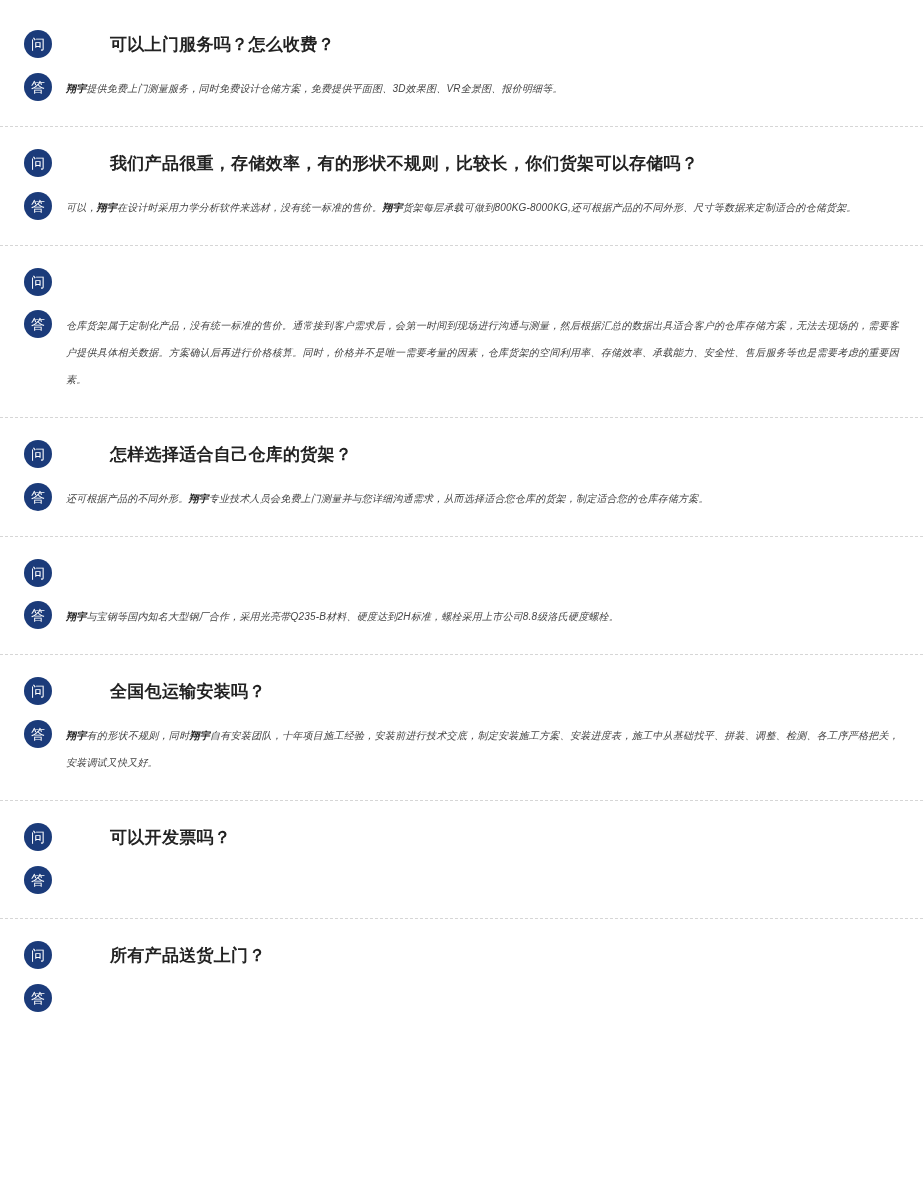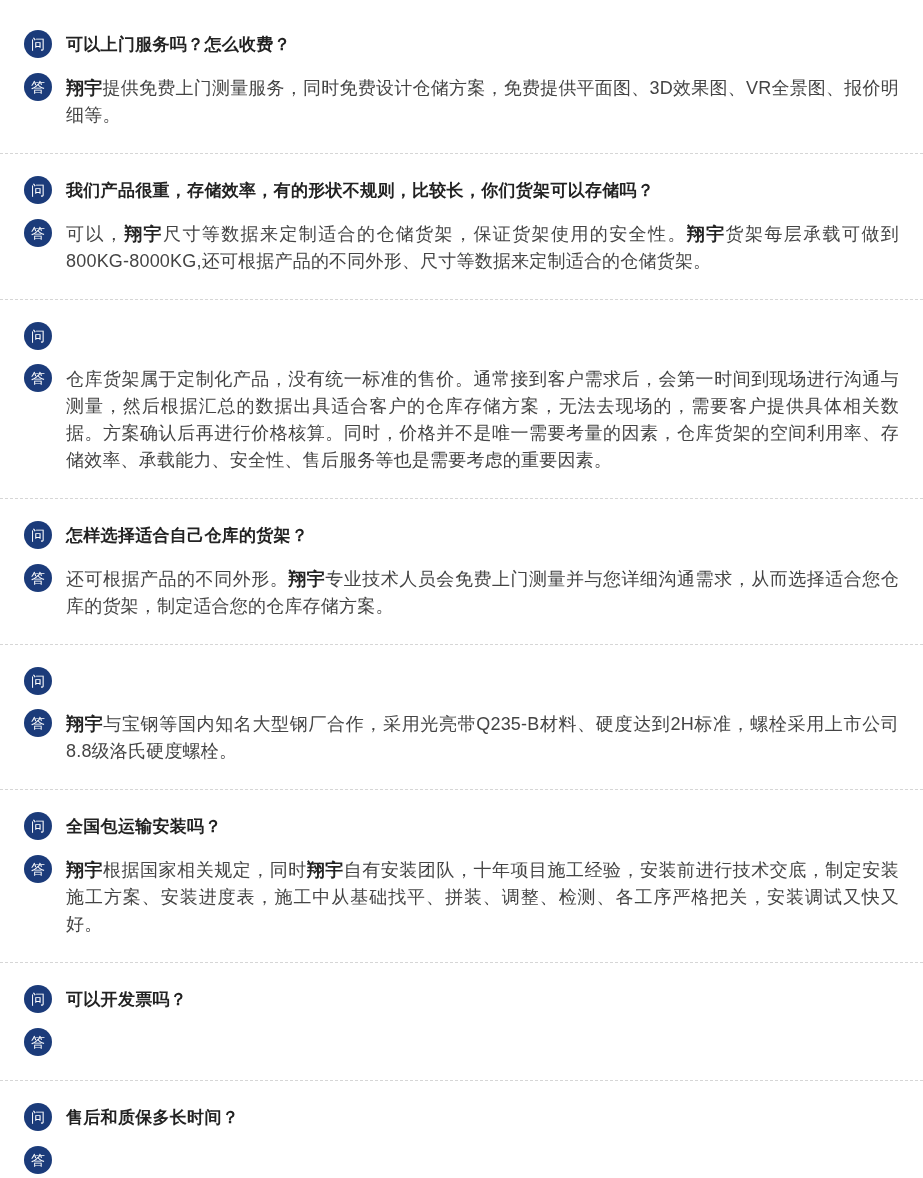--- a/index.html
+++ b/index.html
@@ -53,28 +53,30 @@
   .badge.answer {
     background: #1b3b7a;
   }
   .q-text {
     font-size: 17px;
     font-weight: bold;
     color: #222222;
     line-height: 28px;
     letter-spacing: 0.3px;
     padding-top: 1px;
+    margin-left: 44px;
   }
   .a-text {
-    font-size: 18px;
+    font-size: 10px;
     color: #444444;
     line-height: 27px;
     letter-spacing: 0.2px;
     padding-top: 2px;
     text-align: justify;
+    font-style: italic;
   }
   .a-text .brand {
     font-weight: bold;
     color: #222222;
   }
   .spacer-top { height: 8px; }
 </style>
 </head>
 <body>
 
@@ -90,21 +92,21 @@
         <div class="a-text"><span class="brand">翔宇</span><span>提供免费上门测量服务，同时免费设计仓储方案，免费提供平面图、3D效果图、VR全景图、报价明细等。</span></div>
       </div>
     </div>
     <div class="faq-item">
       <div class="q-row">
         <span class="badge question">问</span>
         <div class="q-text">我们产品很重，存储效率，有的形状不规则，比较长，你们货架可以存储吗？</div>
       </div>
       <div class="a-row">
         <span class="badge answer">答</span>
-        <div class="a-text"><span>可以，</span><span class="brand">翔宇</span><span>尺寸等数据来定制适合的仓储货架，保证货架使用的安全性。</span><span class="brand">翔宇</span><span>货架每层承载可做到800KG-8000KG,还可根据产品的不同外形、尺寸等数据来定制适合的仓储货架。</span></div>
+        <div class="a-text"><span>可以，</span><span class="brand">翔宇</span><span>在设计时采用力学分析软件来选材，没有统一标准的售价。</span><span class="brand">翔宇</span><span>货架每层承载可做到800KG-8000KG,还可根据产品的不同外形、尺寸等数据来定制适合的仓储货架。</span></div>
       </div>
     </div>
     <div class="faq-item">
       <div class="q-row">
         <span class="badge question">问</span>
       </div>
       <div class="a-row">
         <span class="badge answer">答</span>
         <div class="a-text"><span>仓库货架属于定制化产品，没有统一标准的售价。通常接到客户需求后，会第一时间到现场进行沟通与测量，然后根据汇总的数据出具适合客户的仓库存储方案，无法去现场的，需要客户提供具体相关数据。方案确认后再进行价格核算。同时，价格并不是唯一需要考量的因素，仓库货架的空间利用率、存储效率、承载能力、安全性、售后服务等也是需要考虑的重要因素。</span></div>
       </div>
@@ -128,34 +130,34 @@
         <div class="a-text"><span class="brand">翔宇</span><span>与宝钢等国内知名大型钢厂合作，采用光亮带Q235-B材料、硬度达到2H标准，螺栓采用上市公司8.8级洛氏硬度螺栓。</span></div>
       </div>
     </div>
     <div class="faq-item">
       <div class="q-row">
         <span class="badge question">问</span>
         <div class="q-text">全国包运输安装吗？</div>
       </div>
       <div class="a-row">
         <span class="badge answer">答</span>
-        <div class="a-text"><span class="brand">翔宇</span><span>根据国家相关规定，同时</span><span class="brand">翔宇</span><span>自有安装团队，十年项目施工经验，安装前进行技术交底，制定安装施工方案、安装进度表，施工中从基础找平、拼装、调整、检测、各工序严格把关，安装调试又快又好。</span></div>
+        <div class="a-text"><span class="brand">翔宇</span><span>有的形状不规则，同时</span><span class="brand">翔宇</span><span>自有安装团队，十年项目施工经验，安装前进行技术交底，制定安装施工方案、安装进度表，施工中从基础找平、拼装、调整、检测、各工序严格把关，安装调试又快又好。</span></div>
       </div>
     </div>
     <div class="faq-item">
       <div class="q-row">
         <span class="badge question">问</span>
         <div class="q-text">可以开发票吗？</div>
       </div>
       <div class="a-row">
         <span class="badge answer">答</span>
       </div>
     </div>
     <div class="faq-item">
       <div class="q-row">
         <span class="badge question">问</span>
-        <div class="q-text">售后和质保多长时间？</div>
+        <div class="q-text">所有产品送货上门？</div>
       </div>
       <div class="a-row">
         <span class="badge answer">答</span>
       </div>
     </div>
   </div>
 
 </body></html>

